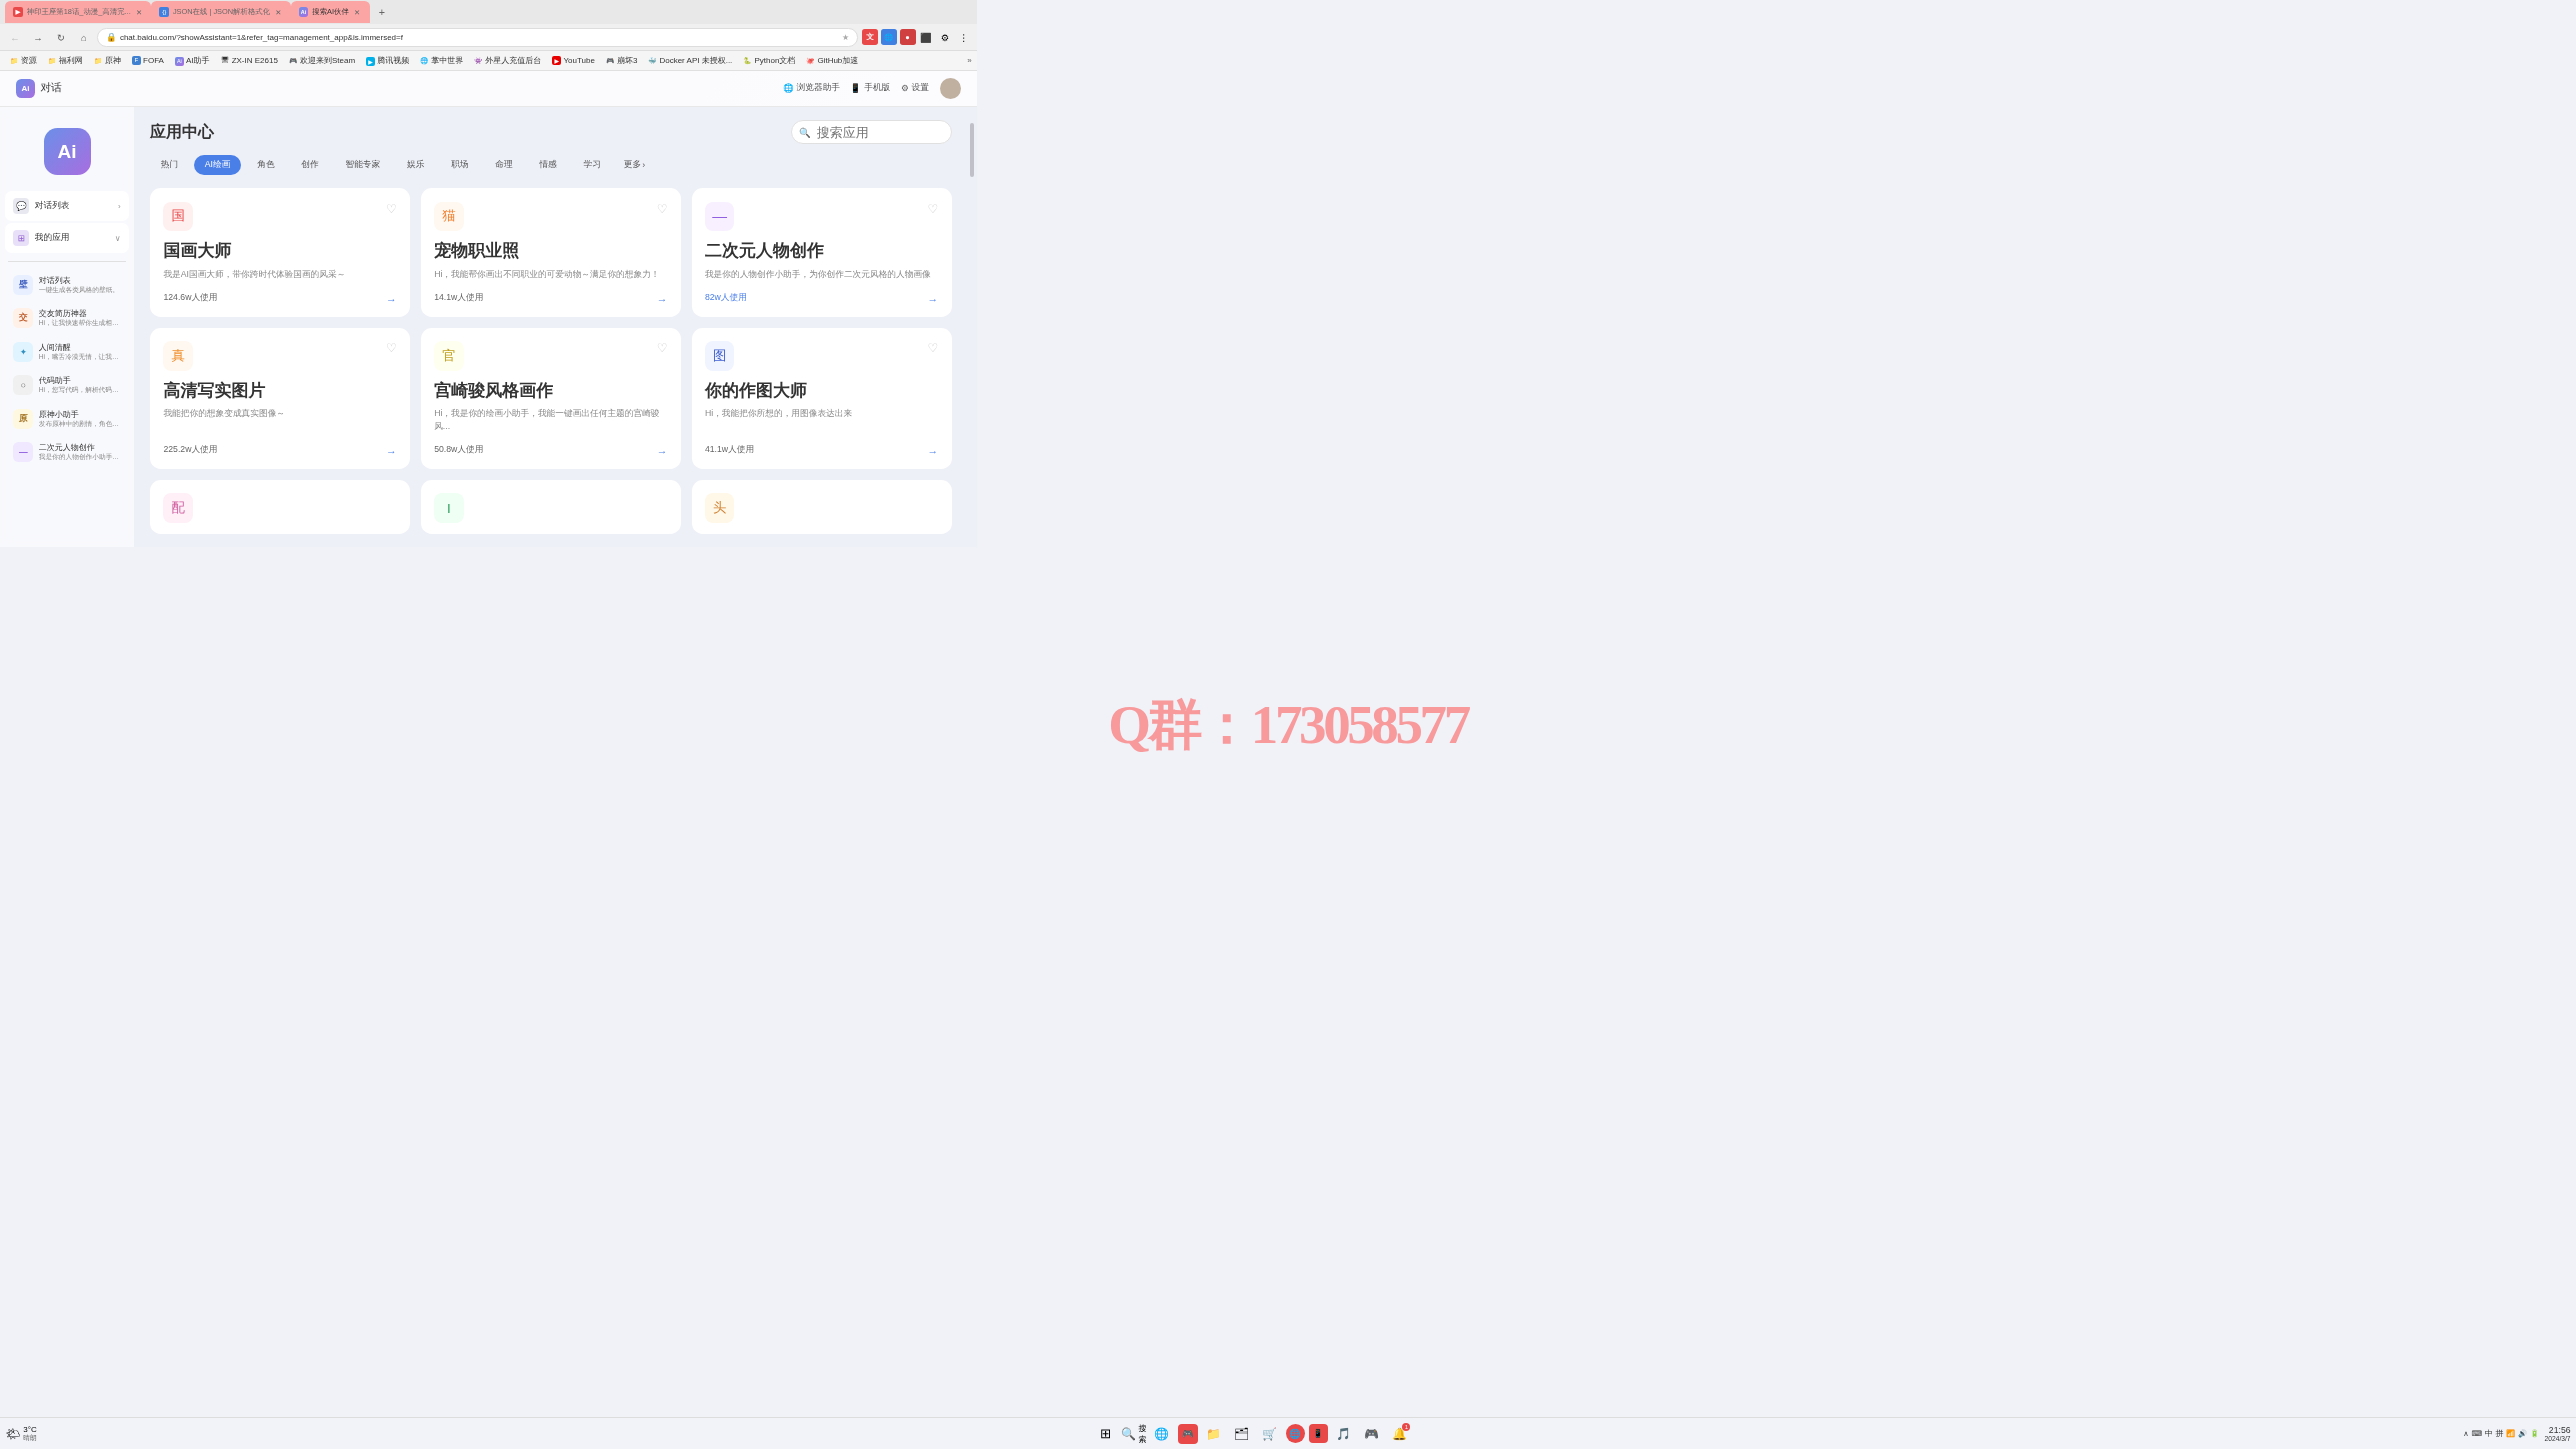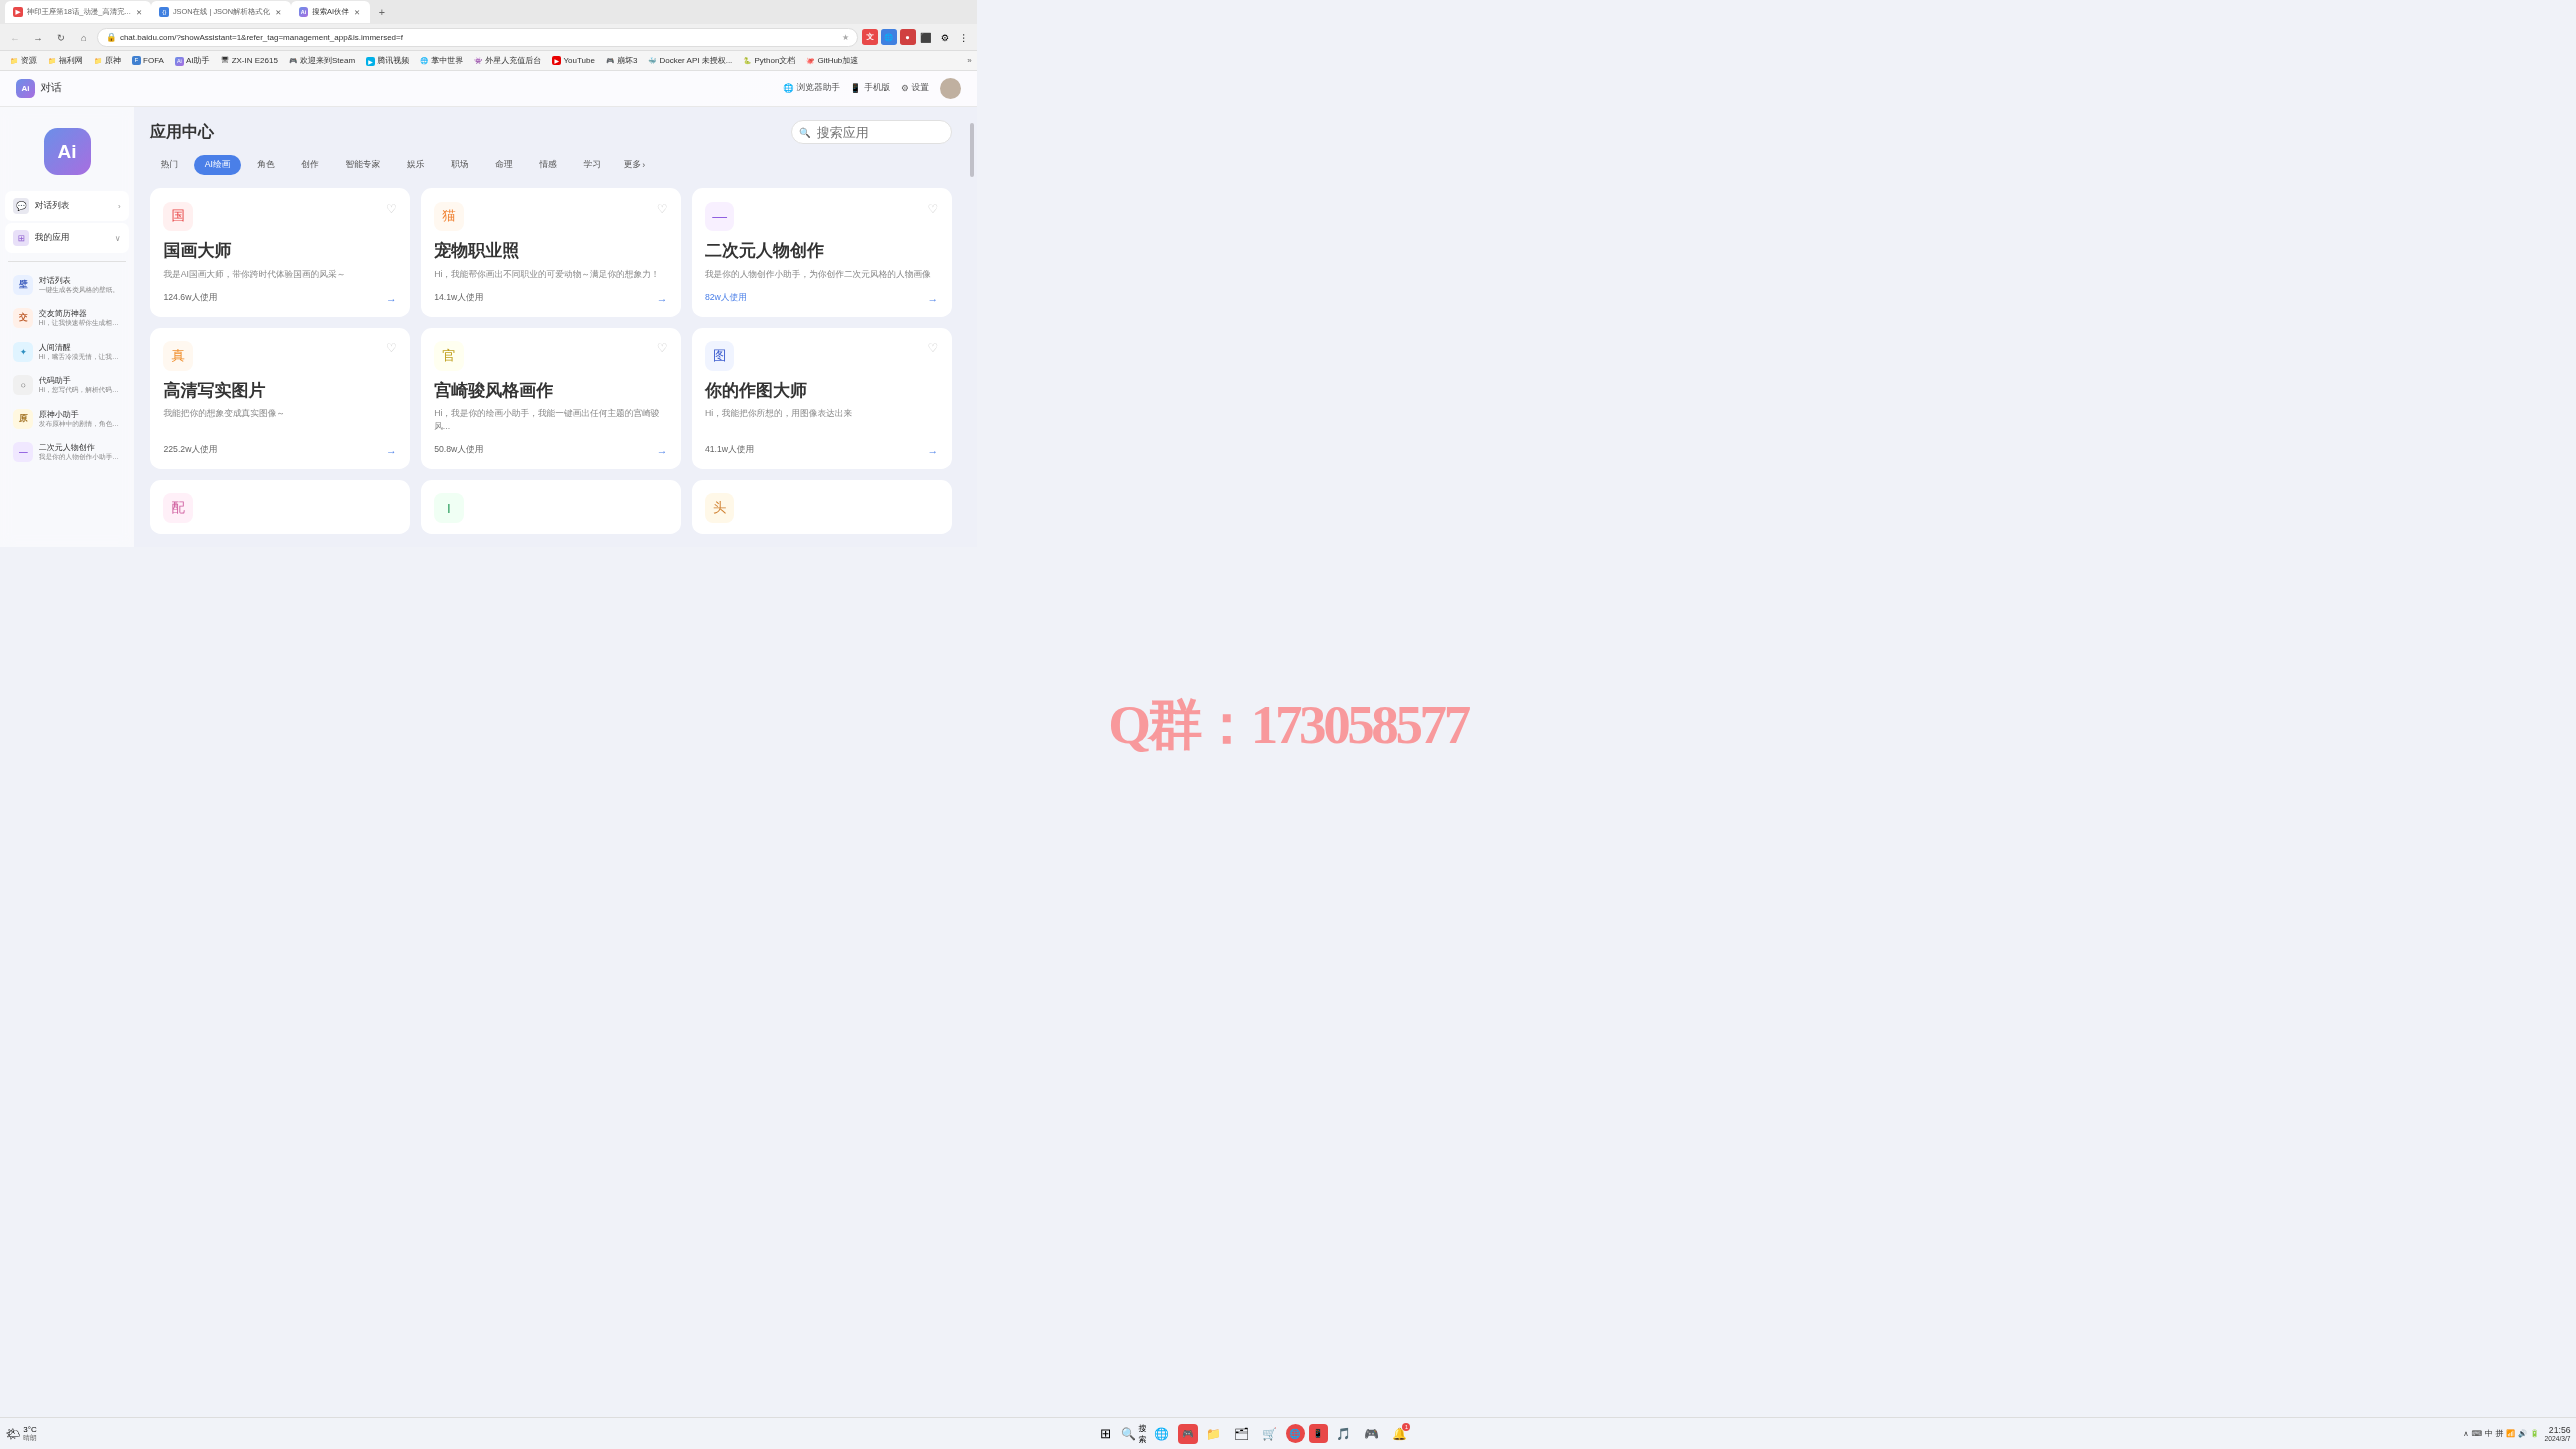--- a/index.html
+++ b/index.html
@@ -1,20 +1,20 @@
 <!DOCTYPE html>
 <html style="font-size:10.7px"><head>
   <meta charset="utf-8">
   <style>
     * { margin: 0; padding: 0; box-sizing: border-box; }
     body { font-family: 'Microsoft YaHei', sans-serif; background: #f0f2f8; width: 977px; height: 547px; overflow: hidden; position: relative; }
     .tab-bar { display: flex; align-items: center; height: 24px; background: #e8e8e8; padding: 0 5.4px; gap: 0; }
     .tab { display: flex; align-items: center; height: 21.5px; padding: 0 8px; border-radius: 5.4px 5.4px 0 0; font-size: 8px; color: #333; gap: 4px; max-width: 148px; overflow: hidden; cursor: pointer; position: relative; }
-    .tab.active { background: #ffffff; color: #333; }
-    .tab.inactive { background: #ffffff; color: #666; }
+    .tab.active { background: #fca5a5; color: #333; }
+    .tab.inactive { background: #fca5a5; color: #666; }
     .tab-favicon { width: 9.4px; height: 9.4px; border-radius: 1.3px; flex-shrink: 0; }
     .tab-title { white-space: nowrap; overflow: hidden; text-overflow: ellipsis; font-size: 7.4px; }
     .tab-close { margin-left: auto; padding: 1.3px; border-radius: 50%; font-size: 7.4px; color: #666; cursor: pointer; flex-shrink: 0; }
     .new-tab-btn { width: 19px; height: 19px; border-radius: 50%; display: flex; align-items: center; justify-content: center; font-size: 10.7px; color: #666; cursor: pointer; margin-left: 2.7px; }
 
     .address-bar { display: flex; align-items: center; height: 27px; background: #f0f0f0; padding: 0 5.4px; gap: 4px; border-bottom: 0.7px solid #ddd; }
     .nav-btn { width: 19px; height: 19px; border-radius: 50%; display: flex; align-items: center; justify-content: center; font-size: 9.4px; color: #555; cursor: pointer; }
     .nav-btn.disabled { color: #bbb; cursor: default; }
     .url-bar { flex: 1; height: 19px; background: #fff; border-radius: 9.4px; display: flex; align-items: center; padding: 0 8px; font-size: 8px; color: #333; border: 0.7px solid #ddd; }
     .url-text { flex: 1; overflow: hidden; text-overflow: ellipsis; white-space: nowrap; }

